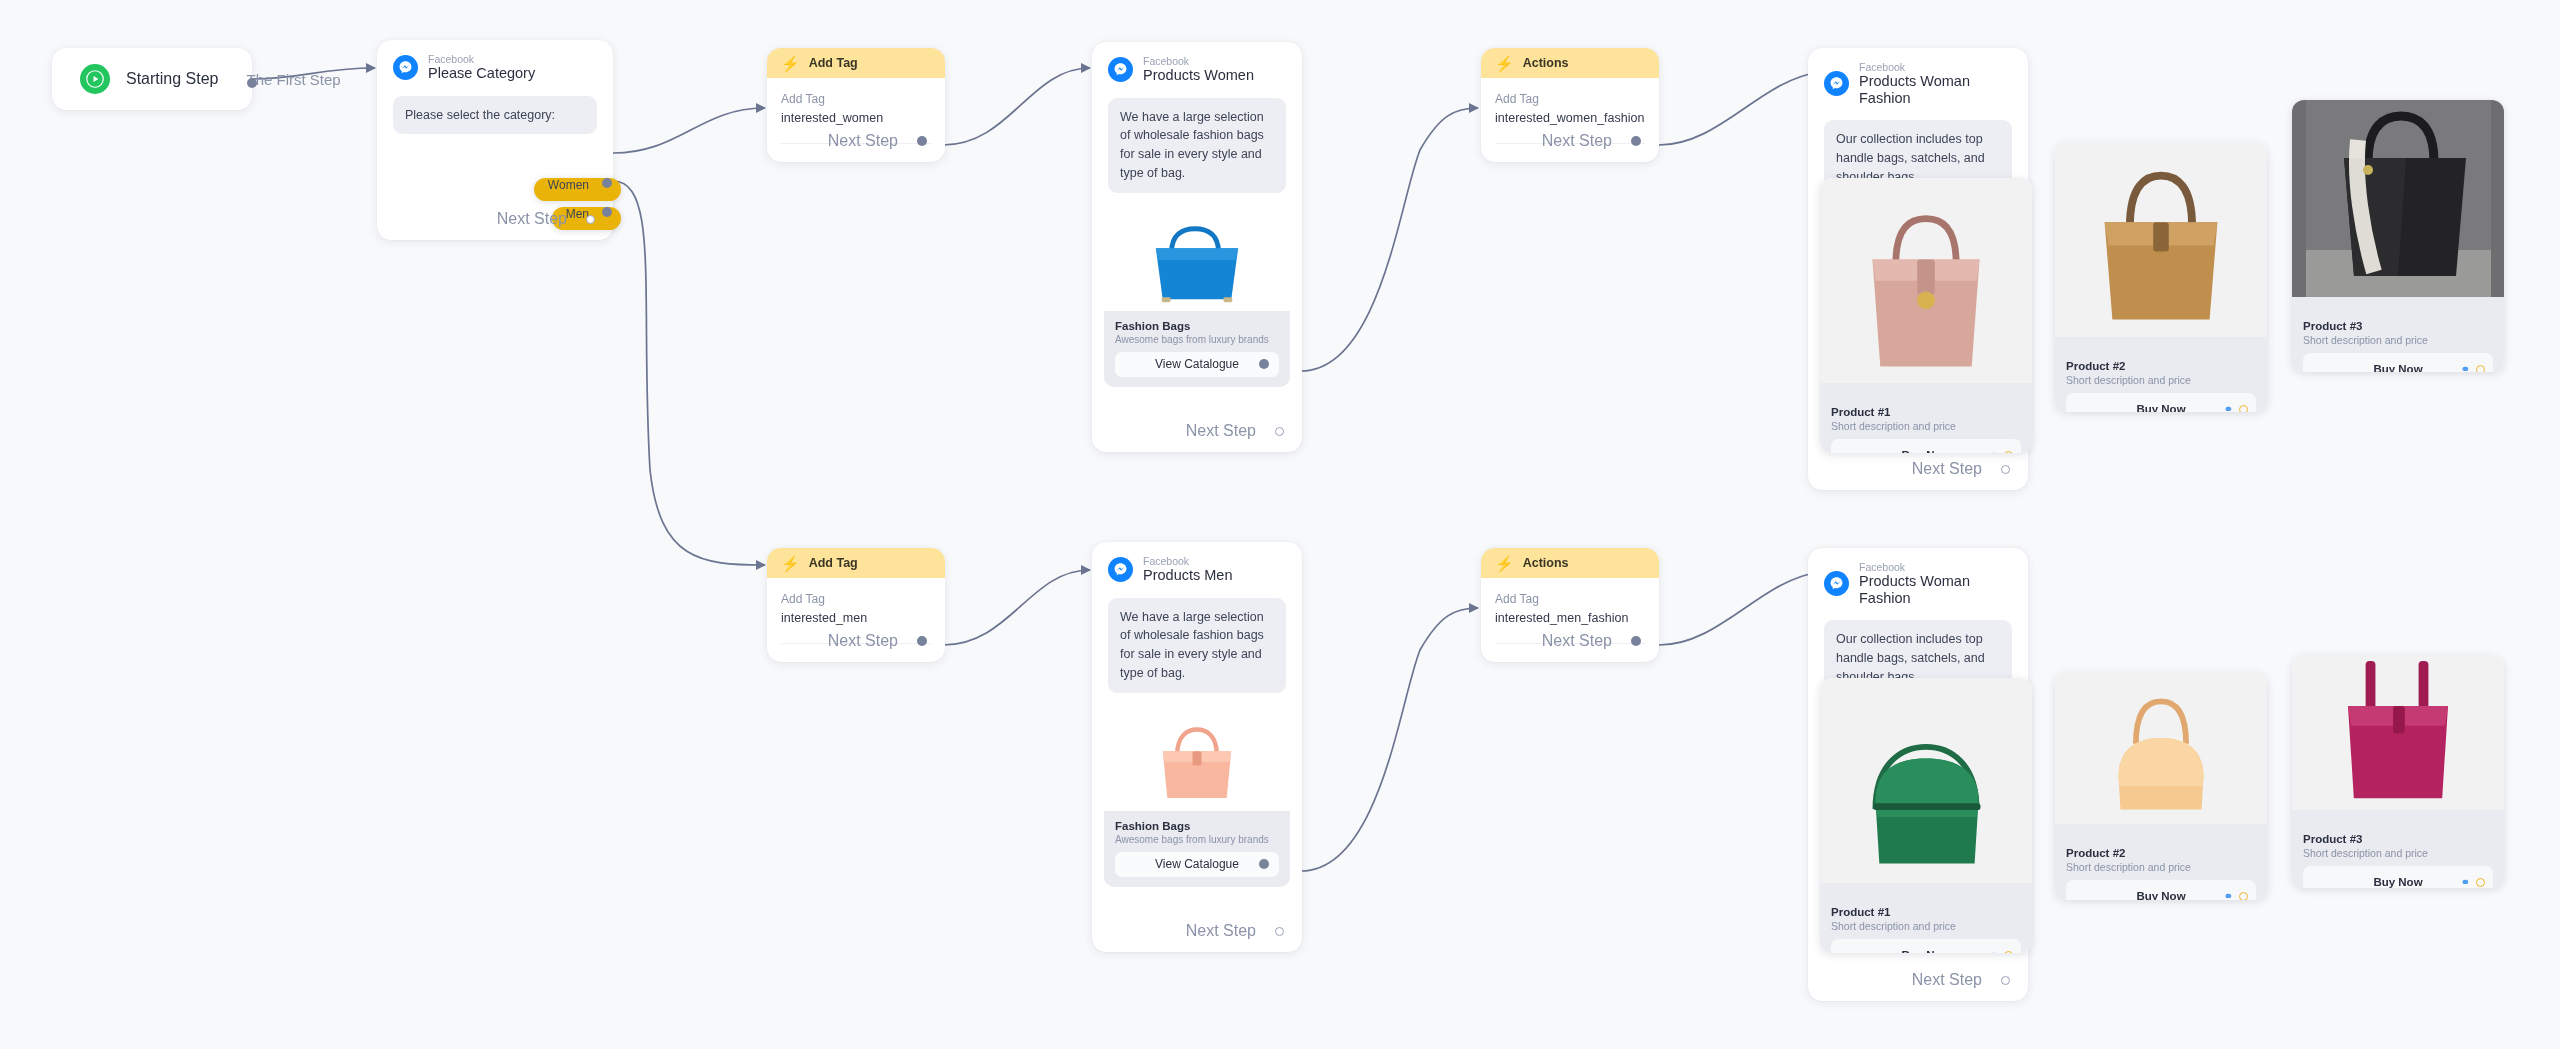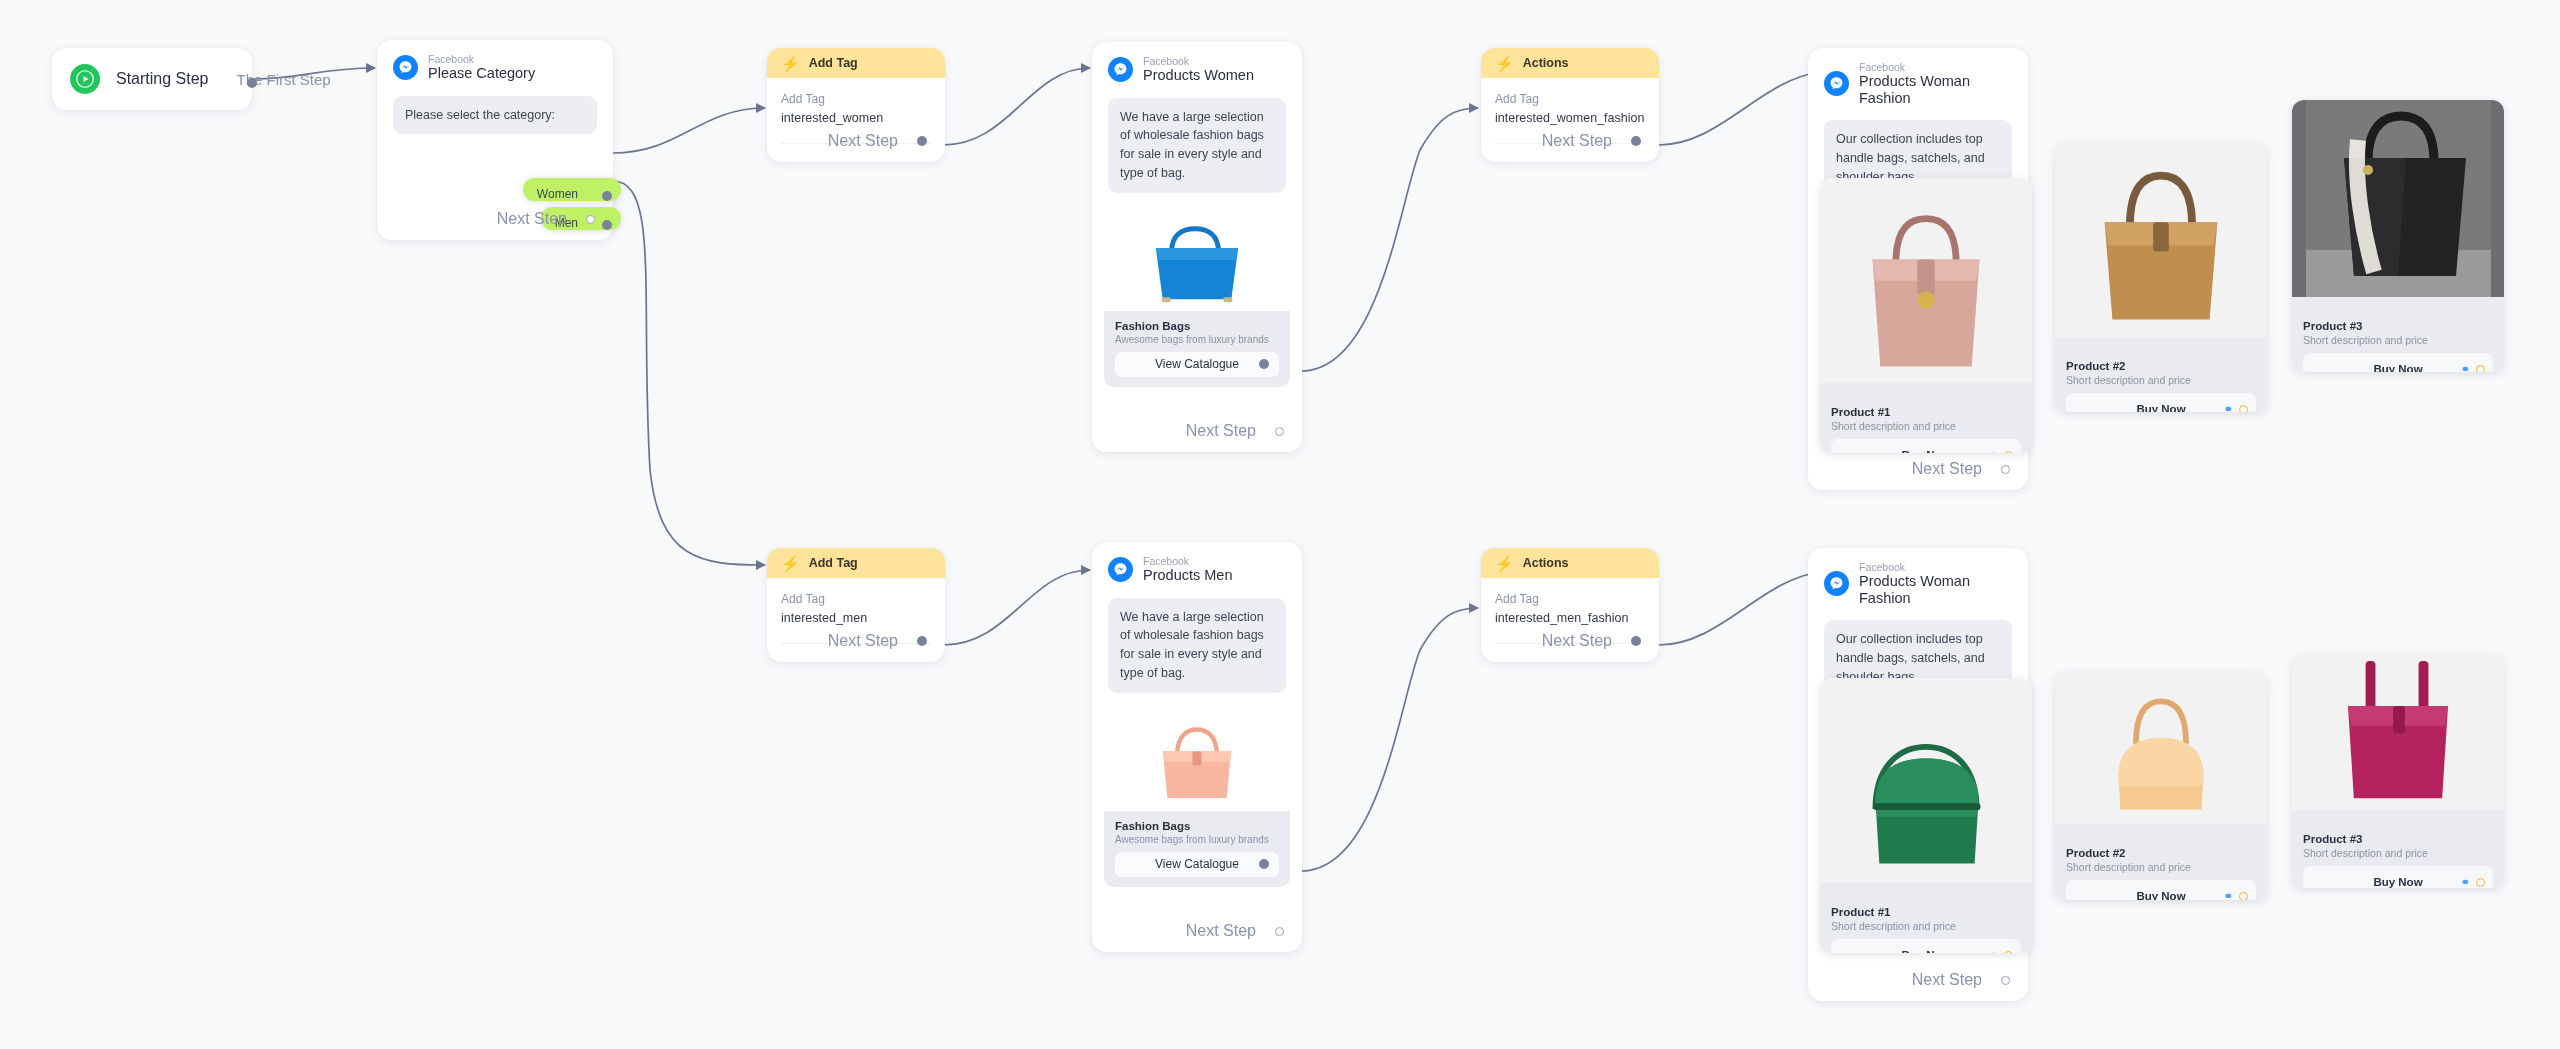--- a/index.html
+++ b/index.html
@@ -9,21 +9,21 @@
     font-family: "Liberation Sans", sans-serif;
     overflow: hidden;
   }
   #canvas { position: relative; width: 2560px; height: 1049px; }
   #edges { position: absolute; inset: 0; width: 2560px; height: 1049px; pointer-events: none; }
 
   .node { position: absolute; background: #fff; border-radius: 14px;
           box-shadow: 0 2px 10px rgba(30,40,70,.09), 0 0 1px rgba(30,40,70,.12); }
 
   
-  .start-node { display: flex; align-items: center; height: 62px; padding: 0 18px; gap: 16px; }
+  .start-node { display: flex; align-items: center; height: 62px; padding: 0 28px; gap: 16px; }
   .play-icon { width: 30px; height: 30px; border-radius: 50%; background: #22c55e;
                display: flex; align-items: center; justify-content: center; flex: 0 0 auto; }
   .play-icon svg { width: 18px; height: 18px; }
   .start-label { font-size: 16px; color: #2b3040; font-weight: 500; white-space: nowrap; }
   .start-next { font-size: 15px; color: #8b93a8; white-space: nowrap; margin-left: 12px; }
 
   
   .fb-head { display: flex; align-items: center; gap: 10px; padding: 13px 16px 6px 16px; }
   .fb-logo { width: 25px; height: 25px; border-radius: 50%; background: #1183fe; flex: 0 0 auto;
              display: flex; align-items: center; justify-content: center; }
@@ -34,23 +34,23 @@
 
   .bubble { margin: 8px 16px 0 16px; background: #eceef3; border-radius: 9px;
             padding: 10px 12px; font-size: 12.5px; color: #3d4457; line-height: 1.5; }
 
   .next-row { display: flex; justify-content: flex-end; align-items: center;
               gap: 19px; padding: 10px 18px 12px 16px; font-size: 16px; color: #8b93a8; }
   .dot-hollow { width: 9px; height: 9px; border-radius: 50%; border: 1.6px solid #9aa2b6; background: #fff; }
   .dot-solid  { width: 10px; height: 10px; border-radius: 50%; background: #79829c; }
 
   
-  .qr { position: absolute; right: -8px; background: #bef264; border-radius: 14px;
+  .qr { position: absolute; right: -8px; background: #eab308; border-radius: 14px;
         box-shadow: 0 1px 6px rgba(30,40,70,.16); height: 23px; padding: 0 9px 0 14px;
-        display: flex; align-items: flex-end; gap: 24px; font-size: 12px; color: #3d4457; }
+        display: flex; align-items: flex-start; gap: 13px; font-size: 12px; color: #3d4457; }
 
   
   .tag-head { background: #fde49a; border-radius: 14px 14px 0 0; height: 30px;
               display: flex; align-items: center; gap: 9px; padding: 0 14px; }
   .bolt { color: #f5a623; font-size: 15px; line-height: 1; }
   .tag-head-label { font-size: 12.5px; color: #3b3526; font-weight: 600; }
   .tag-body { padding: 12px 14px 6px 14px; }
   .tag-key { font-size: 12px; color: #8b93a8; line-height: 1.6; }
   .tag-val { font-size: 12.5px; color: #33394b; line-height: 1.5; }
   .tag-rule { border-top: 1px solid #edeff4; margin: 9px 14px 0 14px; }

